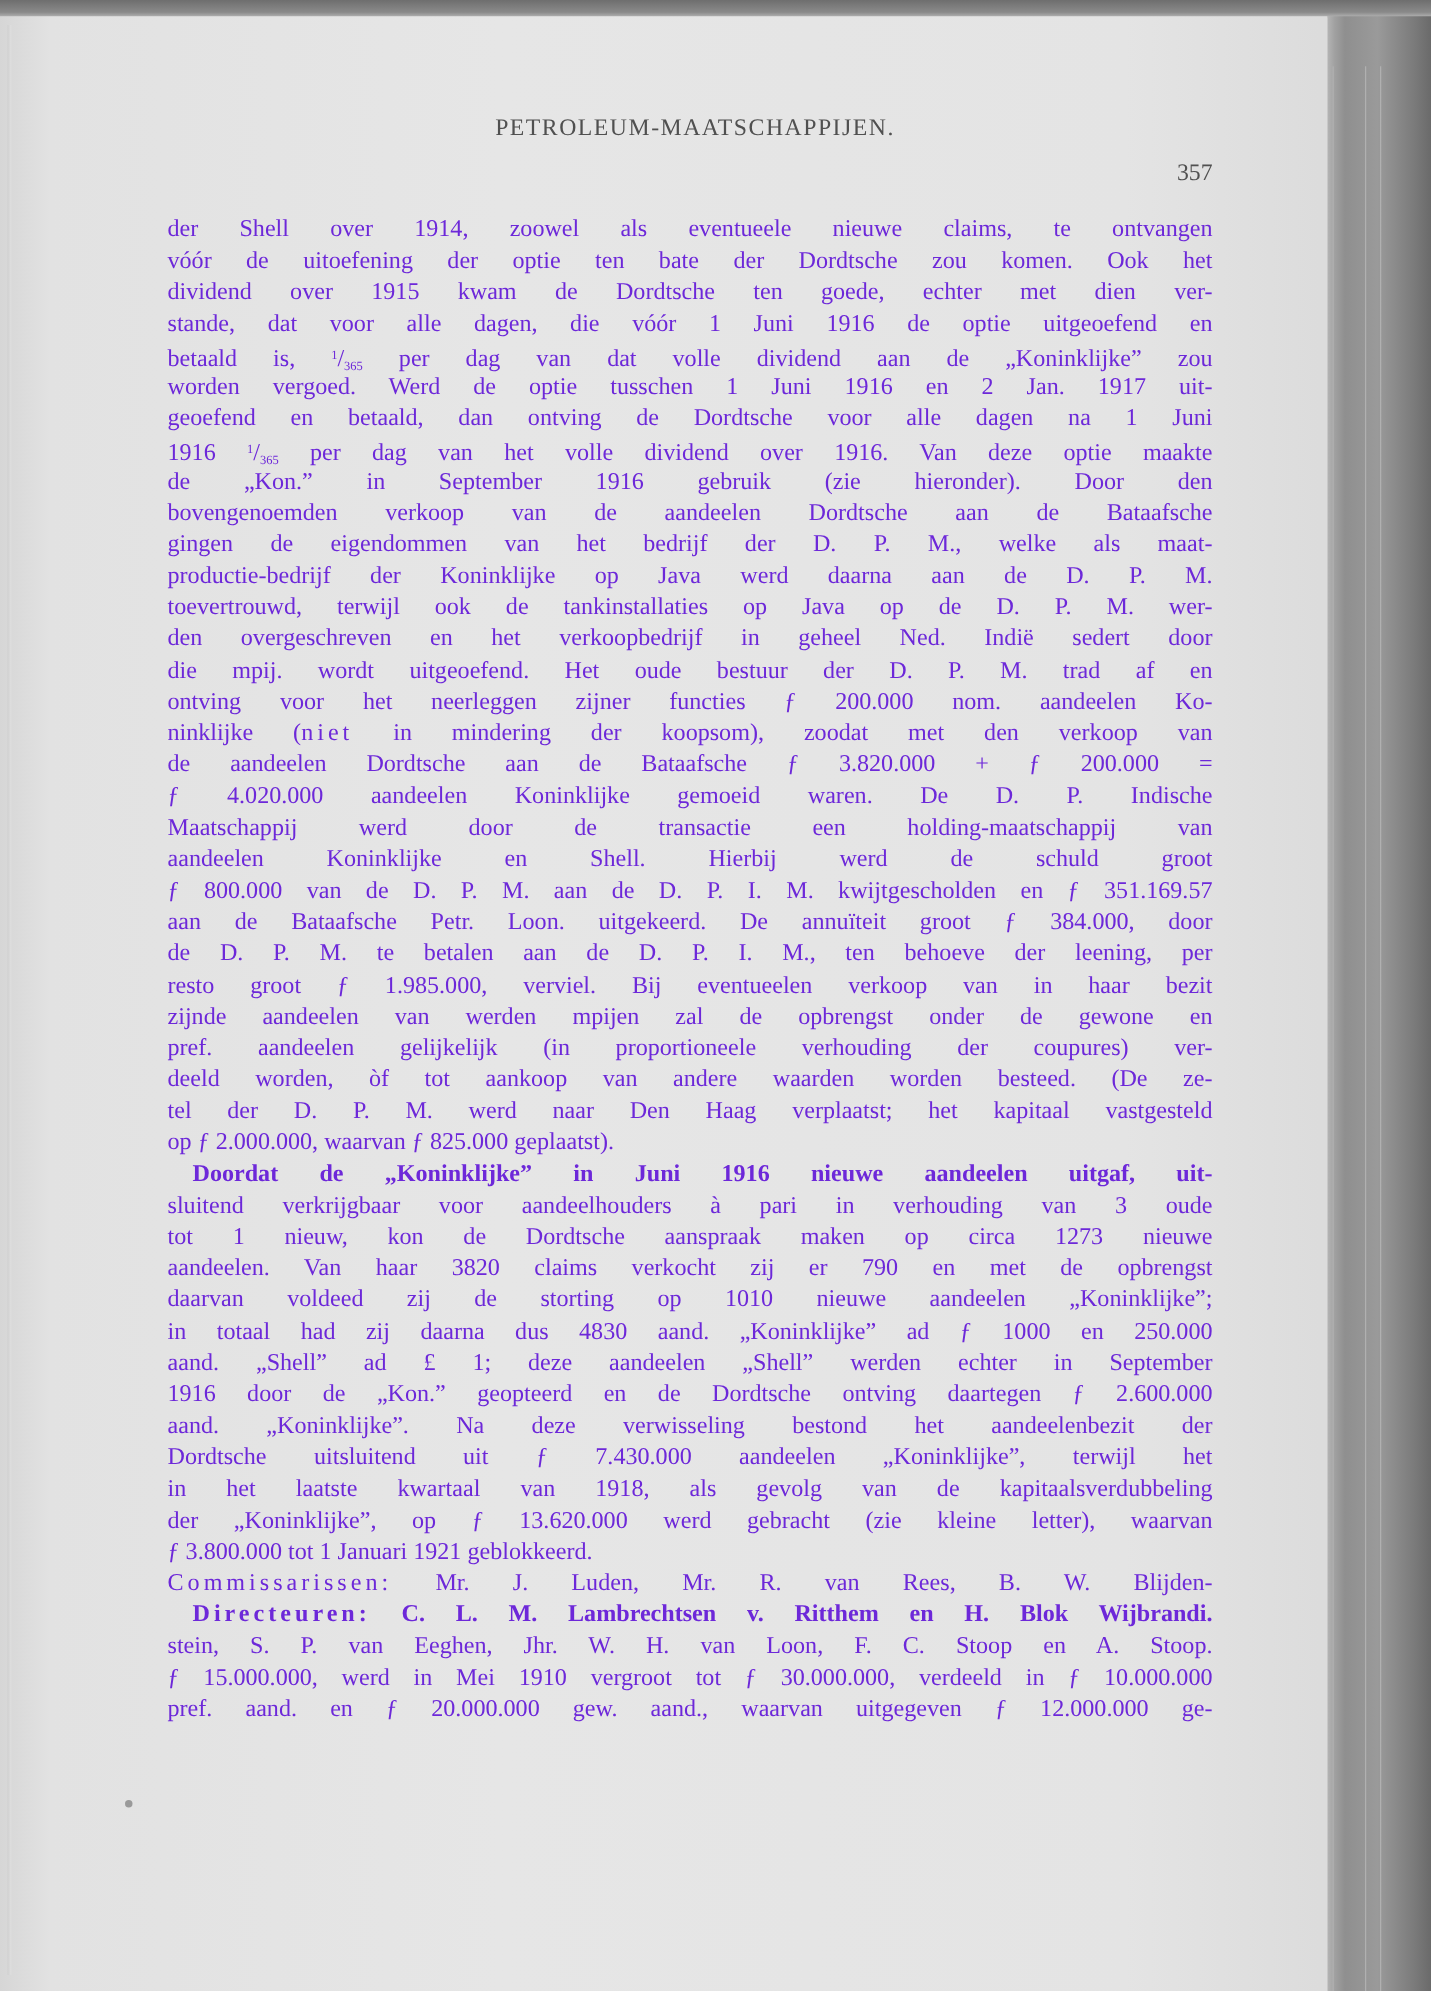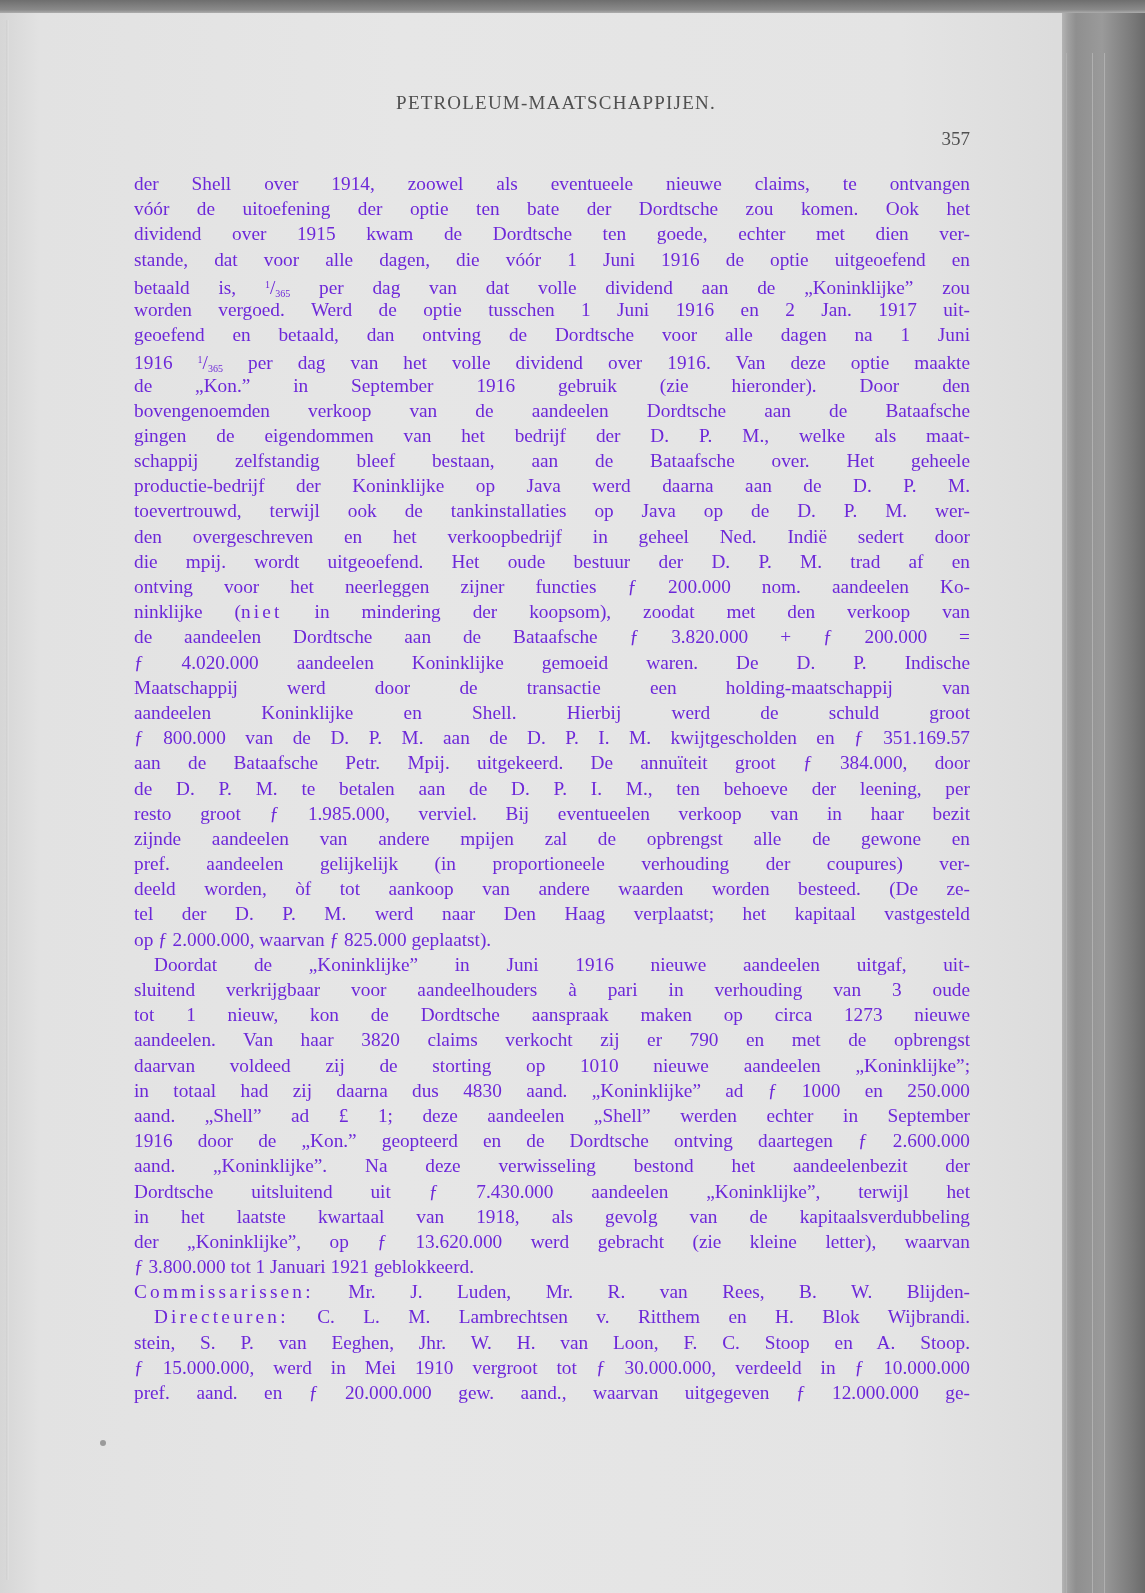--- a/index.html
+++ b/index.html
@@ -40,21 +40,21 @@
     }
     .body-text {
       position: absolute; left: 134px; top: 136px; width: 836px;
       color: #6d28d9; font-size: 19.3px; line-height: 25.2px; margin-top: 35px;
     }
     .line-row {
       display: block; white-space: nowrap; text-align: justify; text-align-last: justify;
       height: 25.2px; overflow: visible;
     }
     .line-row.last { text-align-last: left; }
-    .line-row.indent { padding-left: 20px; }
+    .line-row.indent { padding-left: 20px; font-weight: bold; }
     .spaced { letter-spacing: 3.2px; }
     .sub { font-size: 10px; vertical-align: -3px; }
     .sup { font-size: 10px; vertical-align: 6px; }
     .dot {
       position: absolute; left: 100px; top: 1440px; width: 6px; height: 6px; border-radius: 3px;
       background: #9a9a9a;
     }
   </style>
 </head>
 <body>
@@ -78,36 +78,35 @@
   <span class="line-row">vóór de uitoefening der optie ten bate der Dordtsche zou komen. Ook het</span>
   <span class="line-row">dividend over 1915 kwam de Dordtsche ten goede, echter met dien ver-</span>
   <span class="line-row">stande, dat voor alle dagen, die vóór 1 Juni 1916 de optie uitgeoefend en</span>
   <span class="line-row"><span>betaald is,</span> <span class="sup">1</span>/<span class="sub">365</span> <span>per dag van dat volle dividend aan de „Koninklijke” zou</span></span>
   <span class="line-row">worden vergoed. Werd de optie tusschen 1 Juni 1916 en 2 Jan. 1917 uit-</span>
   <span class="line-row">geoefend en betaald, dan ontving de Dordtsche voor alle dagen na 1 Juni</span>
   <span class="line-row"><span>1916</span> <span class="sup">1</span>/<span class="sub">365</span> <span>per dag van het volle dividend over 1916. Van deze optie maakte</span></span>
   <span class="line-row">de „Kon.” in September 1916 gebruik (zie hieronder). Door den</span>
   <span class="line-row">bovengenoemden verkoop van de aandeelen Dordtsche aan de Bataafsche</span>
   <span class="line-row">gingen de eigendommen van het bedrijf der D. P. M., welke als maat-</span>
-  <span class="line-row">schappij zelfstandig bleef bestaan, aan de Bataafsche over. Het geheele</span>
   <span class="line-row">productie-bedrijf der Koninklijke op Java werd daarna aan de D. P. M.</span>
   <span class="line-row">toevertrouwd, terwijl ook de tankinstallaties op Java op de D. P. M. wer-</span>
   <span class="line-row">den overgeschreven en het verkoopbedrijf in geheel Ned. Indië sedert door</span>
   <span class="line-row">die mpij. wordt uitgeoefend. Het oude bestuur der D. P. M. trad af en</span>
   <span class="line-row">ontving voor het neerleggen zijner functies ƒ 200.000 nom. aandeelen Ko-</span>
   <span class="line-row"><span>ninklijke (</span><span class="spaced">niet</span> <span>in mindering der koopsom), zoodat met den verkoop van</span></span>
   <span class="line-row">de aandeelen Dordtsche aan de Bataafsche ƒ 3.820.000 + ƒ 200.000 =</span>
   <span class="line-row">ƒ 4.020.000 aandeelen Koninklijke gemoeid waren. De D. P. Indische</span>
   <span class="line-row">Maatschappij werd door de transactie een holding-maatschappij van</span>
   <span class="line-row">aandeelen Koninklijke en Shell. Hierbij werd de schuld groot</span>
   <span class="line-row">ƒ 800.000 van de D. P. M. aan de D. P. I. M. kwijtgescholden en ƒ 351.169.57</span>
-  <span class="line-row">aan de Bataafsche Petr. Mpij. uitgekeerd. De annuïteit groot ƒ 384.000, door</span>
+  <span class="line-row">aan de Bataafsche Petr. Loon. uitgekeerd. De annuïteit groot ƒ 384.000, door</span>
   <span class="line-row">de D. P. M. te betalen aan de D. P. I. M., ten behoeve der leening, per</span>
   <span class="line-row">resto groot ƒ 1.985.000, verviel. Bij eventueelen verkoop van in haar bezit</span>
-  <span class="line-row">zijnde aandeelen van andere mpijen zal de opbrengst alle de gewone en</span>
+  <span class="line-row">zijnde aandeelen van werden mpijen zal de opbrengst onder de gewone en</span>
   <span class="line-row">pref. aandeelen gelijkelijk (in proportioneele verhouding der coupures) ver-</span>
   <span class="line-row">deeld worden, òf tot aankoop van andere waarden worden besteed. (De ze-</span>
   <span class="line-row">tel der D. P. M. werd naar Den Haag verplaatst; het kapitaal vastgesteld</span>
   <span class="line-row last">op ƒ 2.000.000, waarvan ƒ 825.000 geplaatst).</span>
   <span class="line-row indent">Doordat de „Koninklijke” in Juni 1916 nieuwe aandeelen uitgaf, uit-</span>
   <span class="line-row">sluitend verkrijgbaar voor aandeelhouders à pari in verhouding van 3 oude</span>
   <span class="line-row">tot 1 nieuw, kon de Dordtsche aanspraak maken op circa 1273 nieuwe</span>
   <span class="line-row">aandeelen. Van haar 3820 claims verkocht zij er 790 en met de opbrengst</span>
   <span class="line-row">daarvan voldeed zij de storting op 1010 nieuwe aandeelen „Koninklijke”;</span>
   <span class="line-row">in totaal had zij daarna dus 4830 aand. „Koninklijke” ad ƒ 1000 en 250.000</span>

